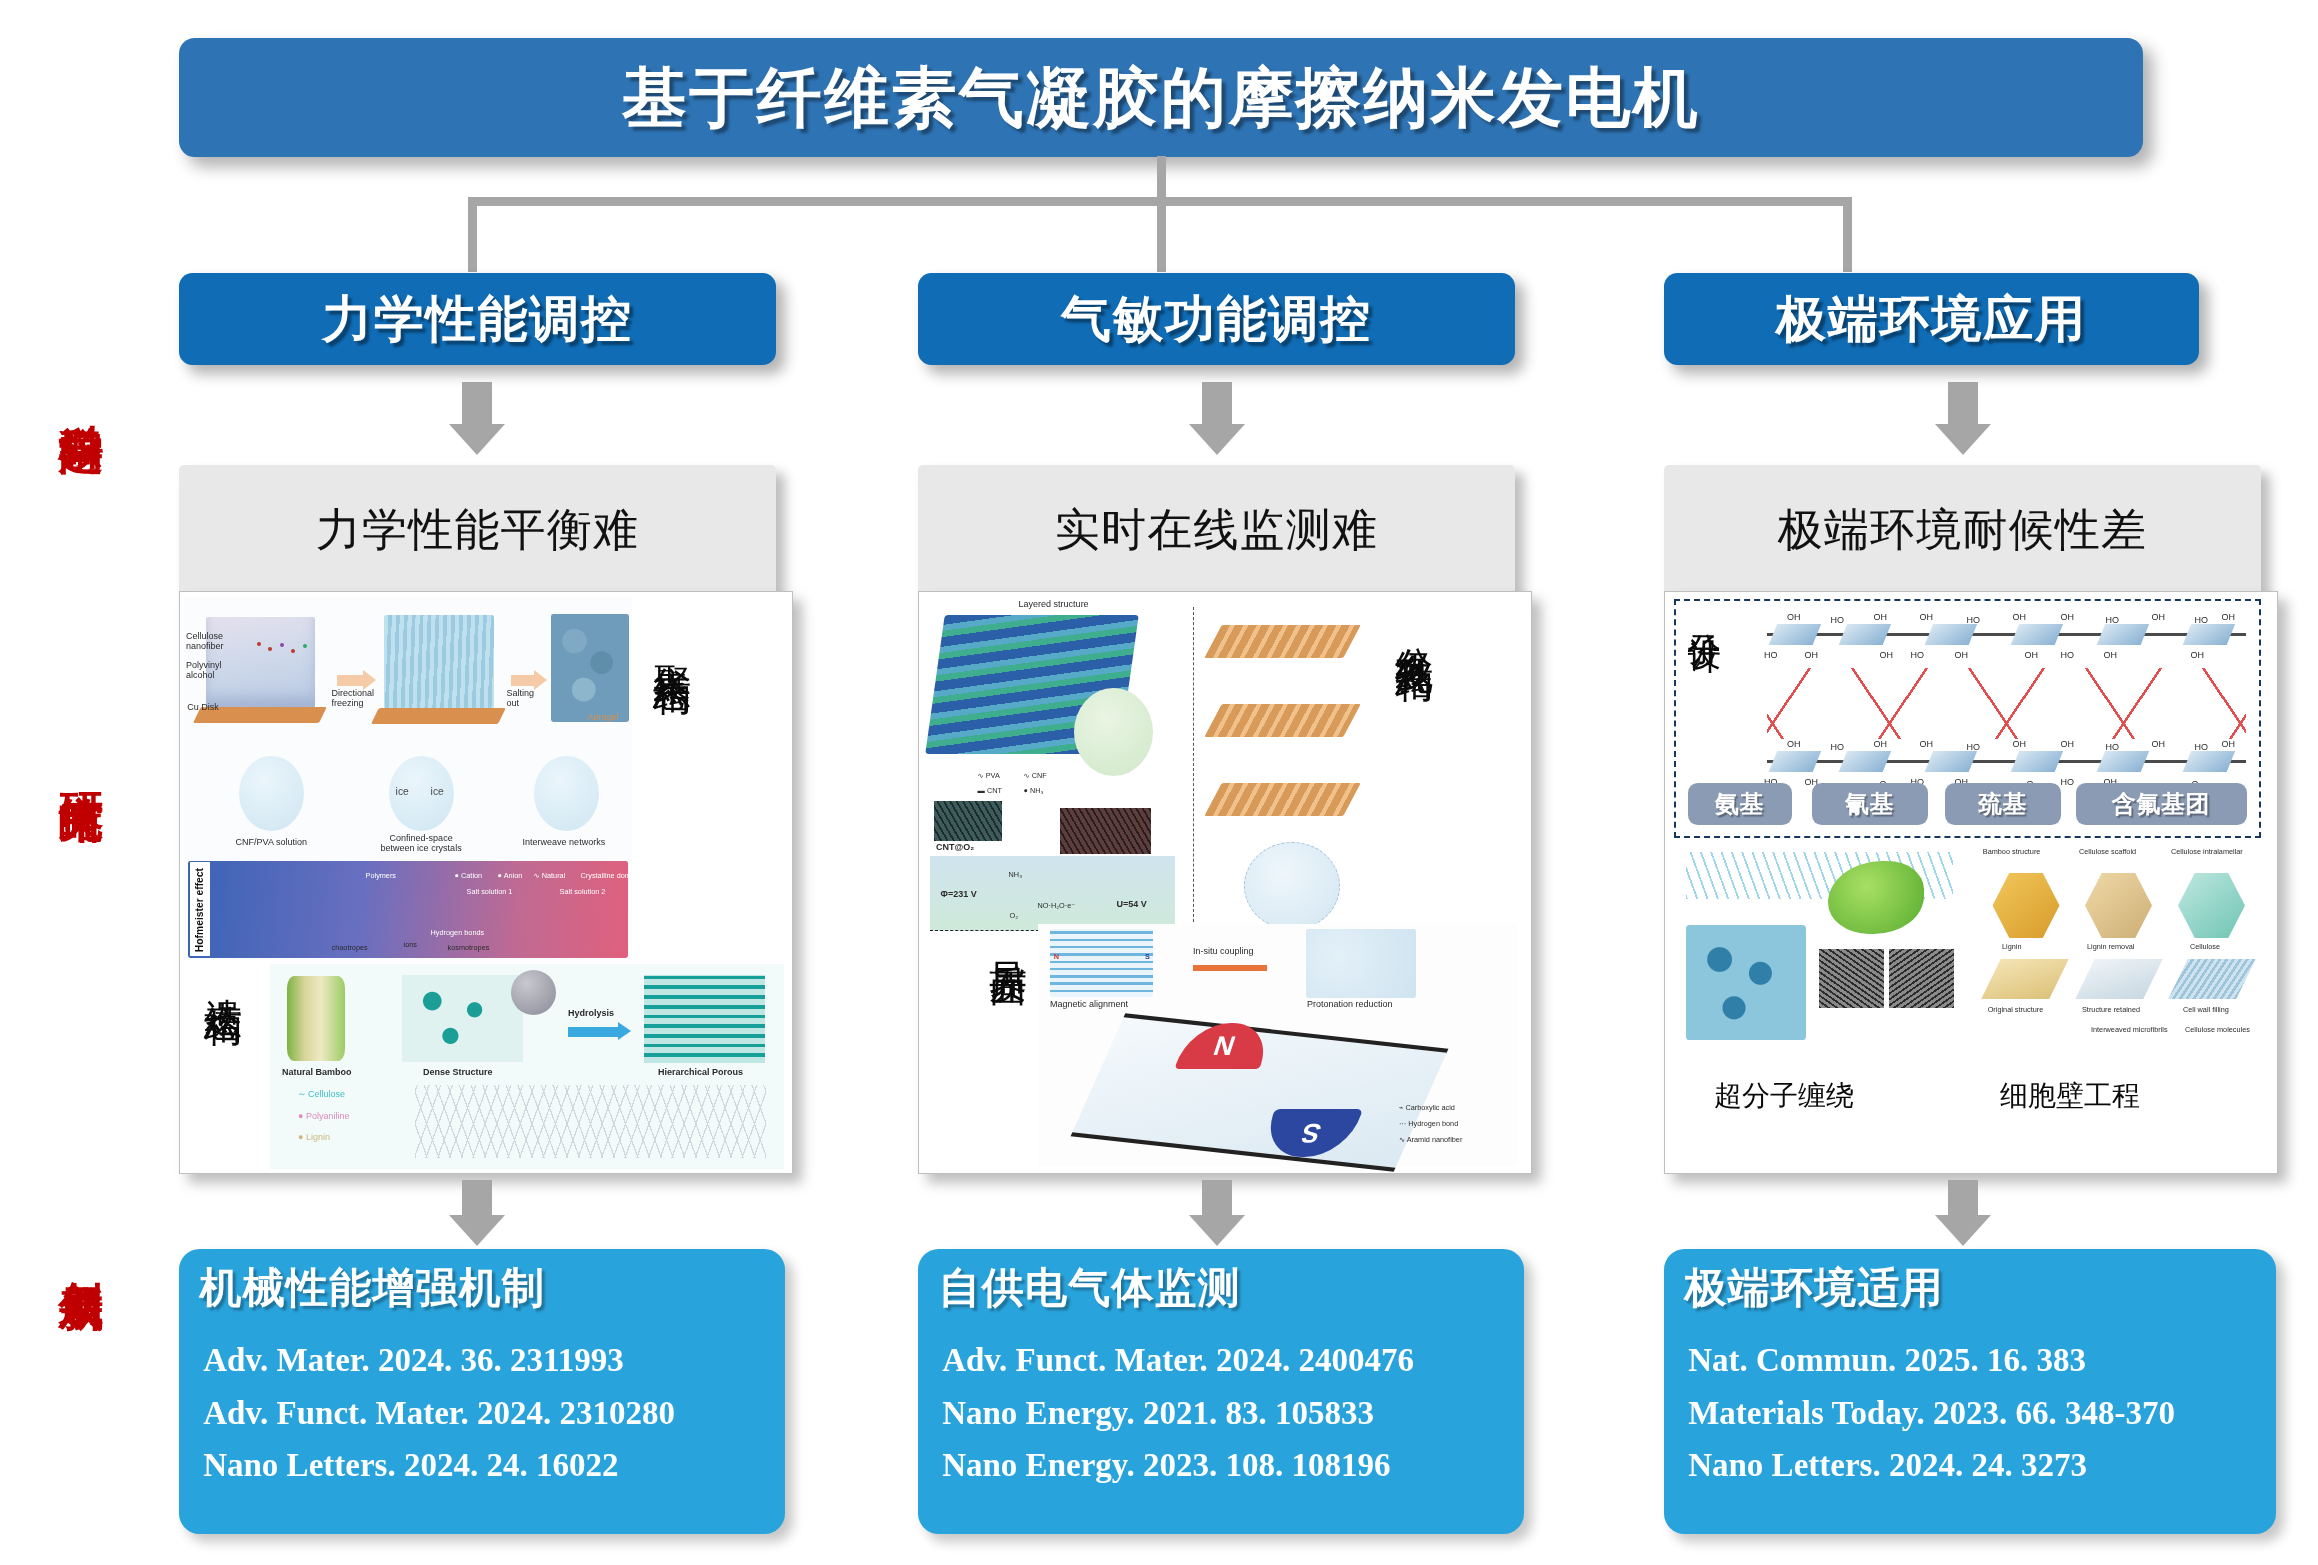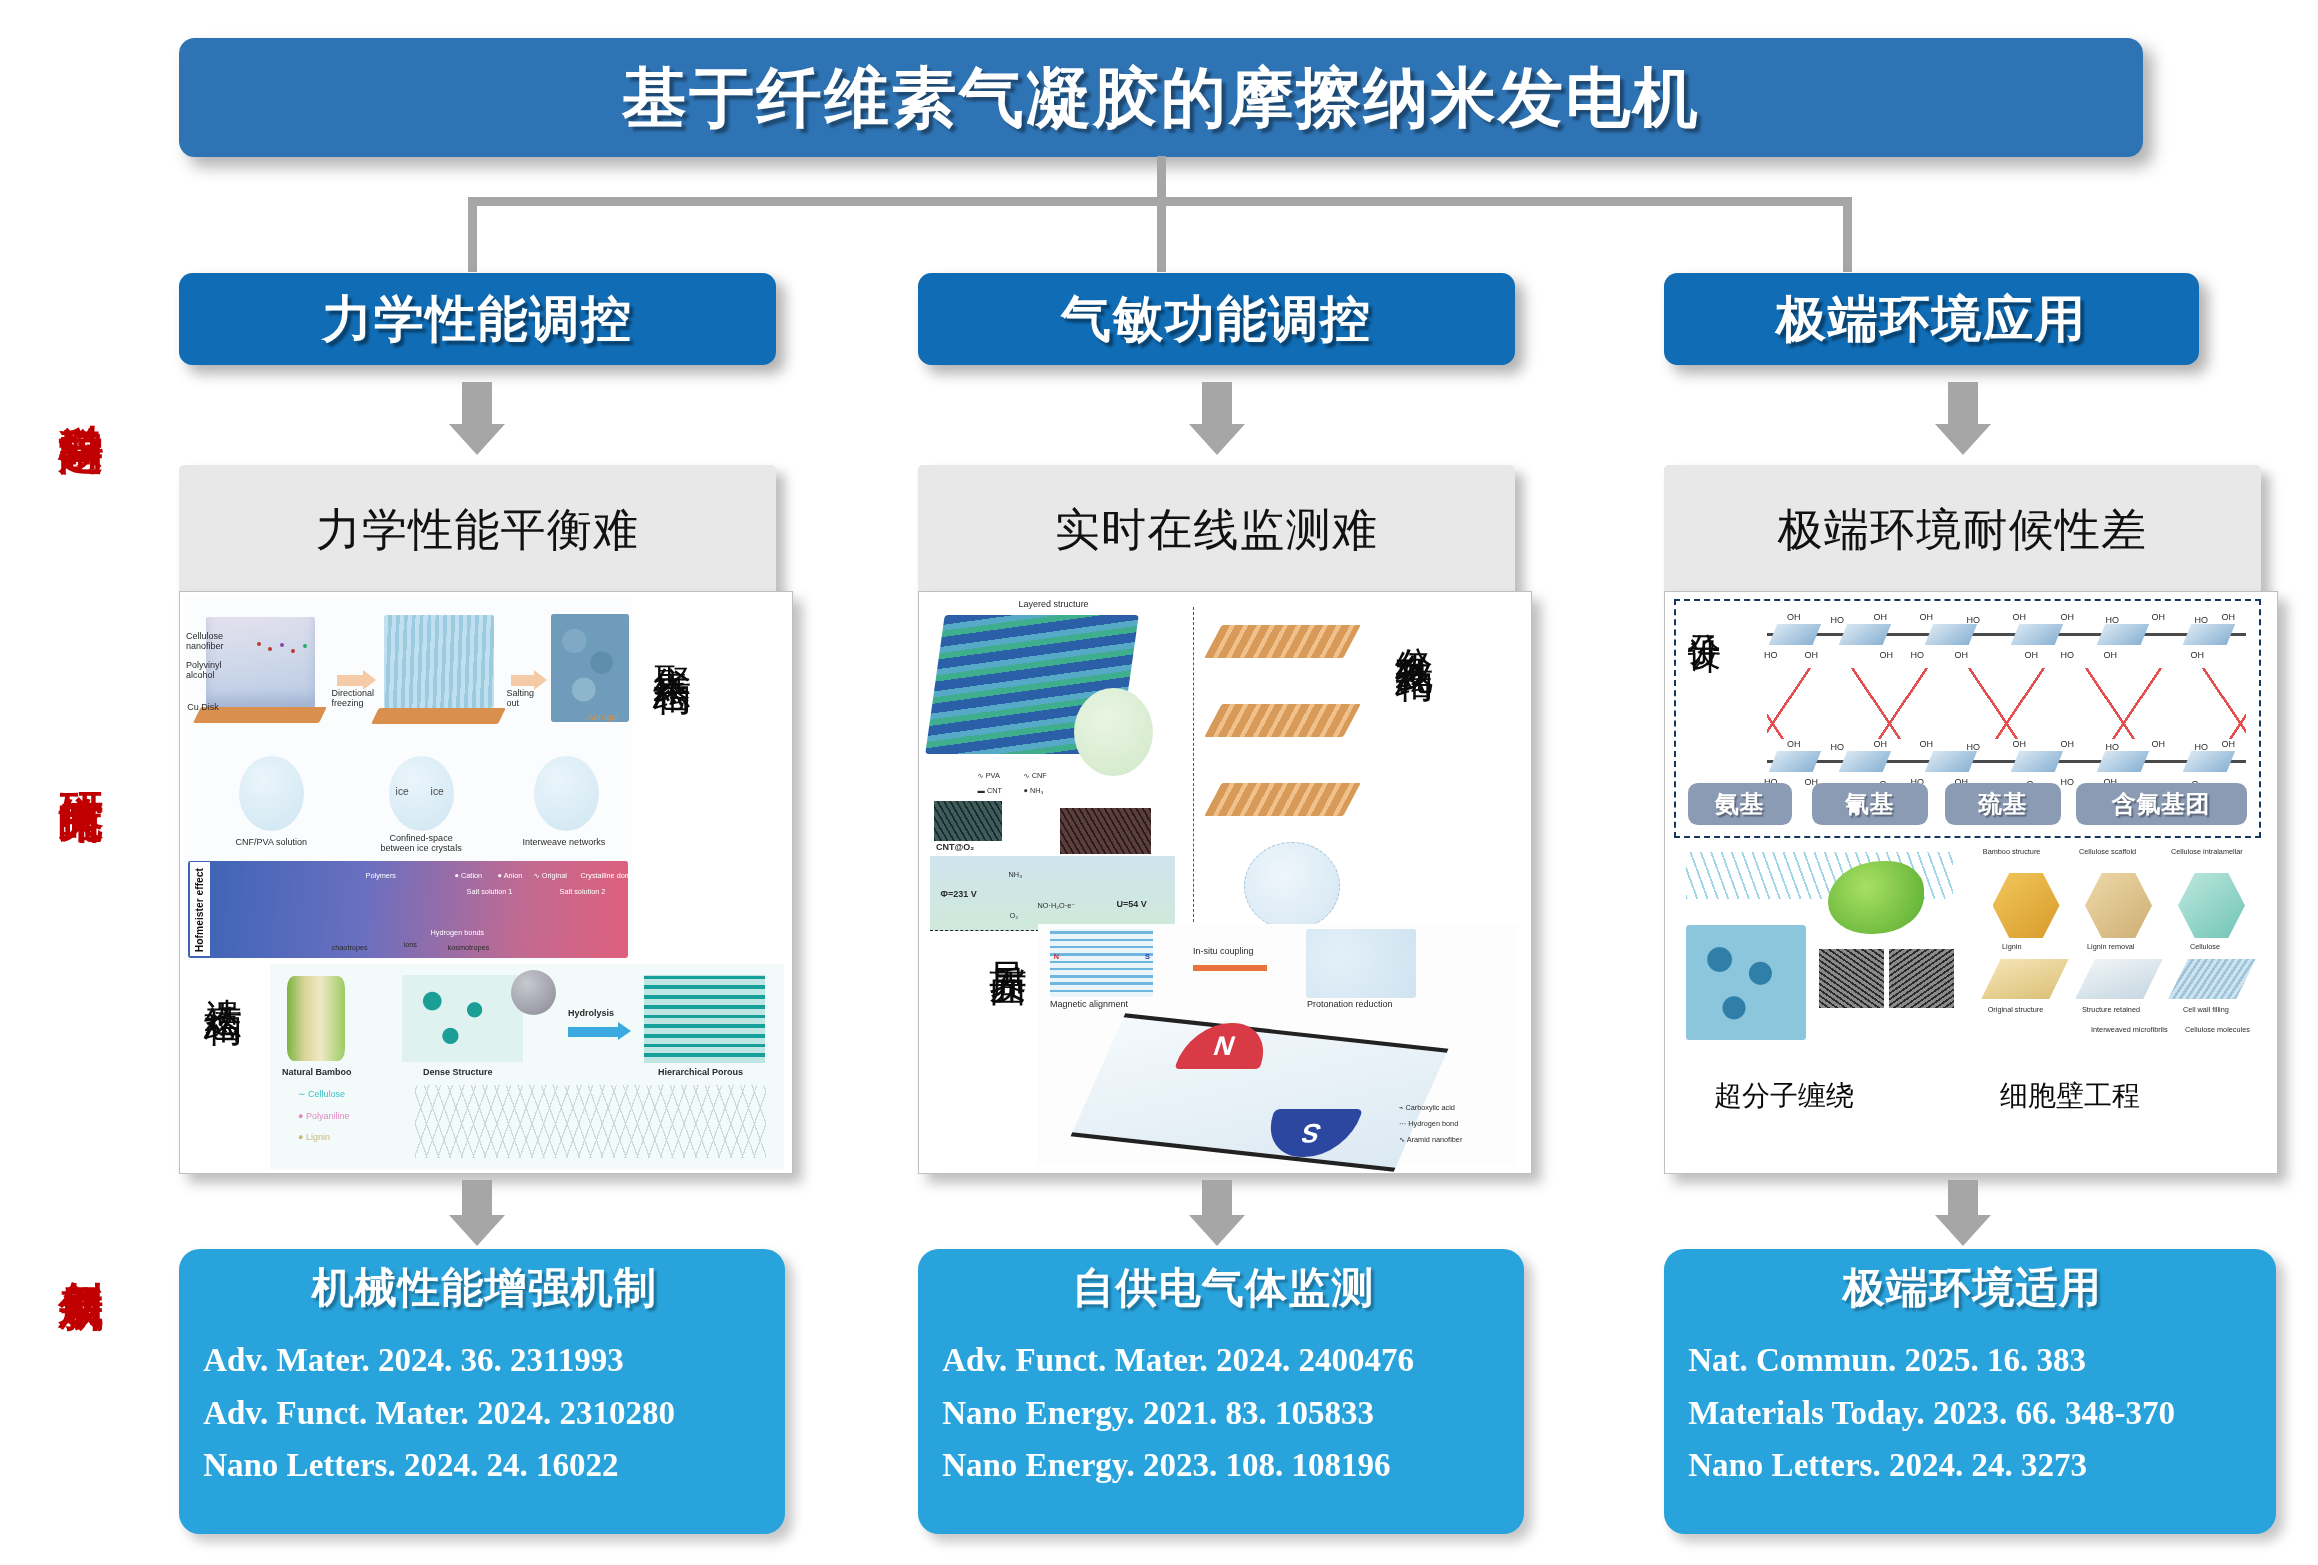--- a/index.html
+++ b/index.html
@@ -69,21 +69,21 @@
     margin-left:8px;
   }
 
   
   .out-box{
     background:#29a3dc;border-radius:20.6px;
     box-shadow:7.3px 7.3px 12px rgba(0,0,0,.22);
     padding:11px 15.7px 14.5px 20.6px;box-sizing:border-box;
   }
   .out-box .title{
-    text-align:center;font-size:42px;font-weight:bold;color:#fff;
+    text-align:left;font-size:42px;font-weight:bold;color:#fff;
     letter-spacing:1.2px;text-shadow:3px 3px 2.4px rgba(0,0,0,.30);
     margin-bottom:26px;
     font-family:"DejaVu Sans","Liberation Sans",sans-serif;
   }
   .out-box .cite{
     font-family:"Liberation Serif","DejaVu Serif",serif;
     font-weight:bold;font-size:33px;color:#ffffff;margin:15.7px 0 0 3.6px;
     white-space:nowrap;
   }
 
@@ -189,21 +189,21 @@
 
     <div class="abs" style="left:4.8px;top:264px;width:440px;height:97px;background:linear-gradient(95deg,#3a63b5 0%,#6a6fc0 40%,#c06a92 75%,#e0607d 100%);border-radius:2.4px;"></div>
     <div class="abs" style="left:6px;top:265px;width:20.6px;height:94px;background:#ffffff;"></div>
     <div class="abs" style="left:7.3px;top:267px;width:18px;height:92px;display:flex;align-items:center;justify-content:center;">
         <span style="writing-mode:vertical-rl;transform:rotate(180deg);font-size:10.3px;font-weight:bold;color:#111;">Hofmeister effect</span>
       </div>
     <div class="lbl xs" style="left:182px;top:274px;color:#fff;">Polymers</div>
     <div class="lbl xs" style="left:247px;top:331px;color:#fff;">Hydrogen bonds</div>
     <div class="lbl xs" style="left:271px;top:274px;color:#fff;">● Cation</div>
     <div class="lbl xs" style="left:314px;top:274px;color:#fff;">● Anion</div>
-    <div class="lbl xs" style="left:350px;top:274px;color:#fff;">∿ Original</div>
+    <div class="lbl xs" style="left:350px;top:274px;color:#fff;">∿ Natural</div>
     <div class="lbl xs" style="left:397px;top:274px;color:#fff;">Crystalline domain</div>
     <div class="lbl xs" style="left:283px;top:290px;color:#fff;">Salt solution 1</div>
     <div class="lbl xs" style="left:376px;top:290px;color:#fff;">Salt solution 2</div>
     <div class="lbl xs" style="left:148px;top:346px;">chaotropes</div>
     <div class="lbl xs" style="left:220px;top:343px;">ions</div>
     <div class="lbl xs" style="left:264px;top:346px;">kosmotropes</div>
   </div>
 
   <div class="abs vcap" style="left:471px;top:42px;">聚集态结构</div>
 

